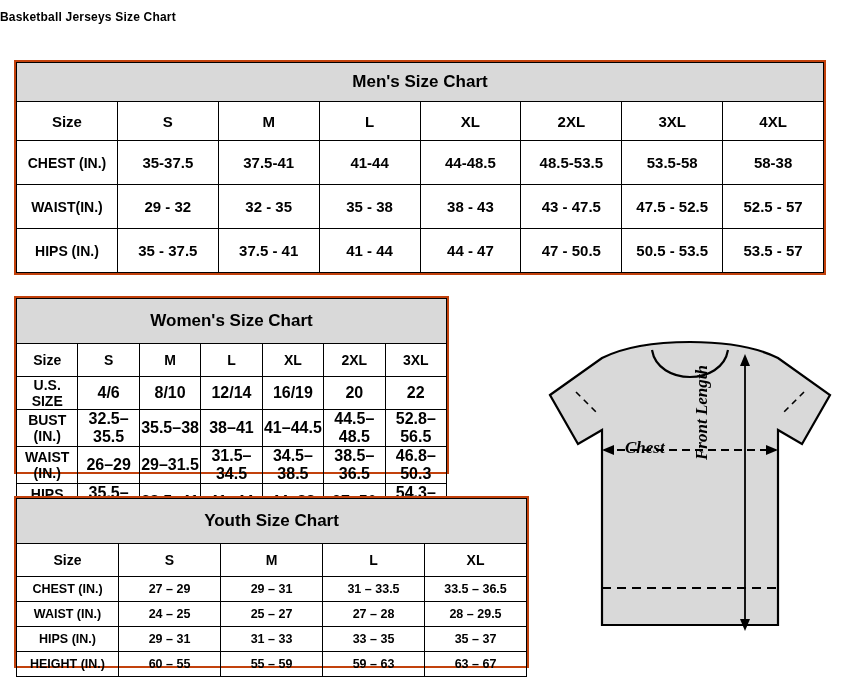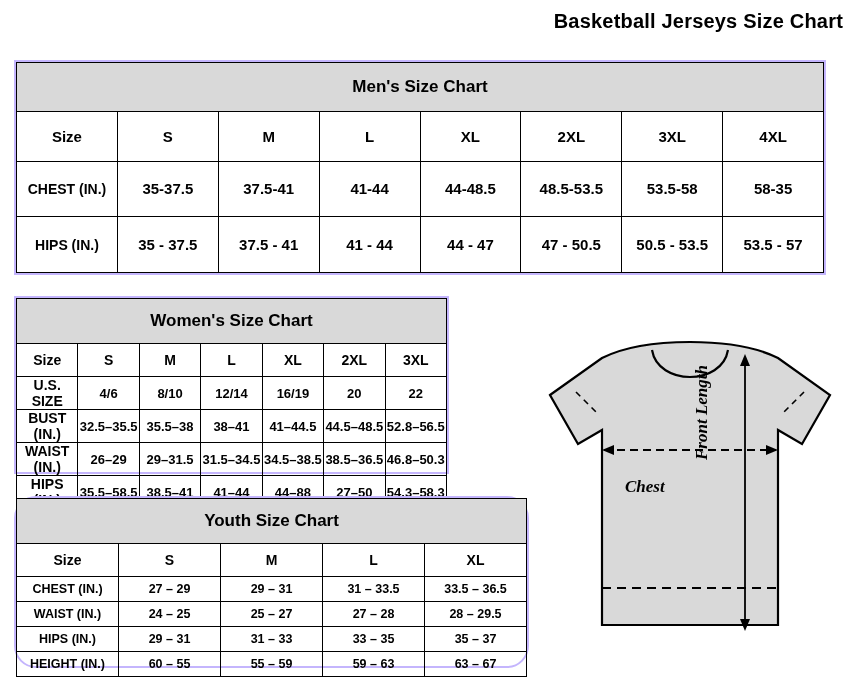--- a/index.html
+++ b/index.html
@@ -9,29 +9,29 @@
   }
   body {
     width: 843px;
     height: 679px;
     font-family: "Liberation Sans", sans-serif;
     color: #000000;
     position: relative;
     overflow: hidden;
   }
   #page-title {
-    text-align: right;
-    font-size: 20px;
+    text-align: left;
+    font-size: 12px;
     font-weight: bold;
     margin: 10px 0 0 0;
     letter-spacing: 0.2px;
   }
   .chart-block {
     position: absolute;
-    border: 2px solid #c4b5fd;
+    border: 2px solid #c2410c;
     box-sizing: border-box;
     background: #fff;
   }
   table.size-table {
     border-collapse: collapse;
     width: 100%;
     height: 100%;
     table-layout: fixed;
   }
   table.size-table td, table.size-table th {
@@ -51,25 +51,25 @@
   #mens-chart { left: 14px; top: 60px; width: 812px; height: 215px; }
   #mens-chart .band { font-size: 17px; height: 38px; }
   #mens-chart .hdr { background: #ffffff; font-size: 15px; height: 38px; }
   #mens-chart .rowlabel { font-size: 14px; }
   #mens-chart td { font-size: 15px; height: 43px; }
 
   
   #womens-chart { left: 14px; top: 296px; width: 435px; height: 178px; }
   #womens-chart .band { font-size: 17px; height: 44px; }
   #womens-chart .hdr { background: #ffffff; font-size: 14px; height: 32px; }
-  #womens-chart td { font-size: 13px; height: 25px; }
+  #womens-chart td { font-size: 16px; height: 25px; }
   #womens-chart td.rowlabel { font-size: 14px; }
 
   
-  #youth-chart { left: 14px; top: 496px; width: 515px; height: 172px; border-radius: 22px; }
+  #youth-chart { left: 14px; top: 496px; width: 515px; height: 172px; }
   #youth-chart .band { font-size: 17px; height: 44px; }
   #youth-chart .hdr { background: #ffffff; font-size: 14px; height: 32px; }
   #youth-chart td { font-size: 12.5px; height: 24px; }
 
   
   #shirt-diagram {
     position: absolute;
     left: 540px;
     top: 340px;
     width: 300px;
@@ -77,21 +77,21 @@
   }
   #shirt-diagram svg { display: block; }
   .dim-label {
     position: absolute;
     font-family: "Liberation Serif", serif;
     font-style: italic;
     font-weight: bold;
     font-size: 17px;
     color: #000;
   }
-  #chest-label { left: 85px; top: 98px; margin-top: 39px; }
+  #chest-label { left: 85px; top: 98px; }
   #front-length-label {
     left: 152px;
     top: 120px;
     transform: rotate(-90deg);
     transform-origin: left top;
     white-space: nowrap;
   }
 </style>
 </head>
 <body>
@@ -115,21 +115,31 @@
       <td class="hdr">4XL</td>
     </tr>
     <tr>
       <td class="rowlabel">CHEST (IN.)</td>
       <td>35-37.5</td>
       <td>37.5-41</td>
       <td>41-44</td>
       <td>44-48.5</td>
       <td>48.5-53.5</td>
       <td>53.5-58</td>
-      <td>58-35</td>
+      <td>58-38</td>
+    </tr>
+    <tr>
+      <td class="rowlabel">WAIST(IN.)</td>
+      <td>29 - 32</td>
+      <td>32 - 35</td>
+      <td>35 - 38</td>
+      <td>38 - 43</td>
+      <td>43 - 47.5</td>
+      <td>47.5 - 52.5</td>
+      <td>52.5 - 57</td>
     </tr>
     <tr>
       <td class="rowlabel">HIPS (IN.)</td>
       <td>35 - 37.5</td>
       <td>37.5 - 41</td>
       <td>41 - 44</td>
       <td>44 - 47</td>
       <td>47 - 50.5</td>
       <td>50.5 - 53.5</td>
       <td>53.5 - 57</td>

